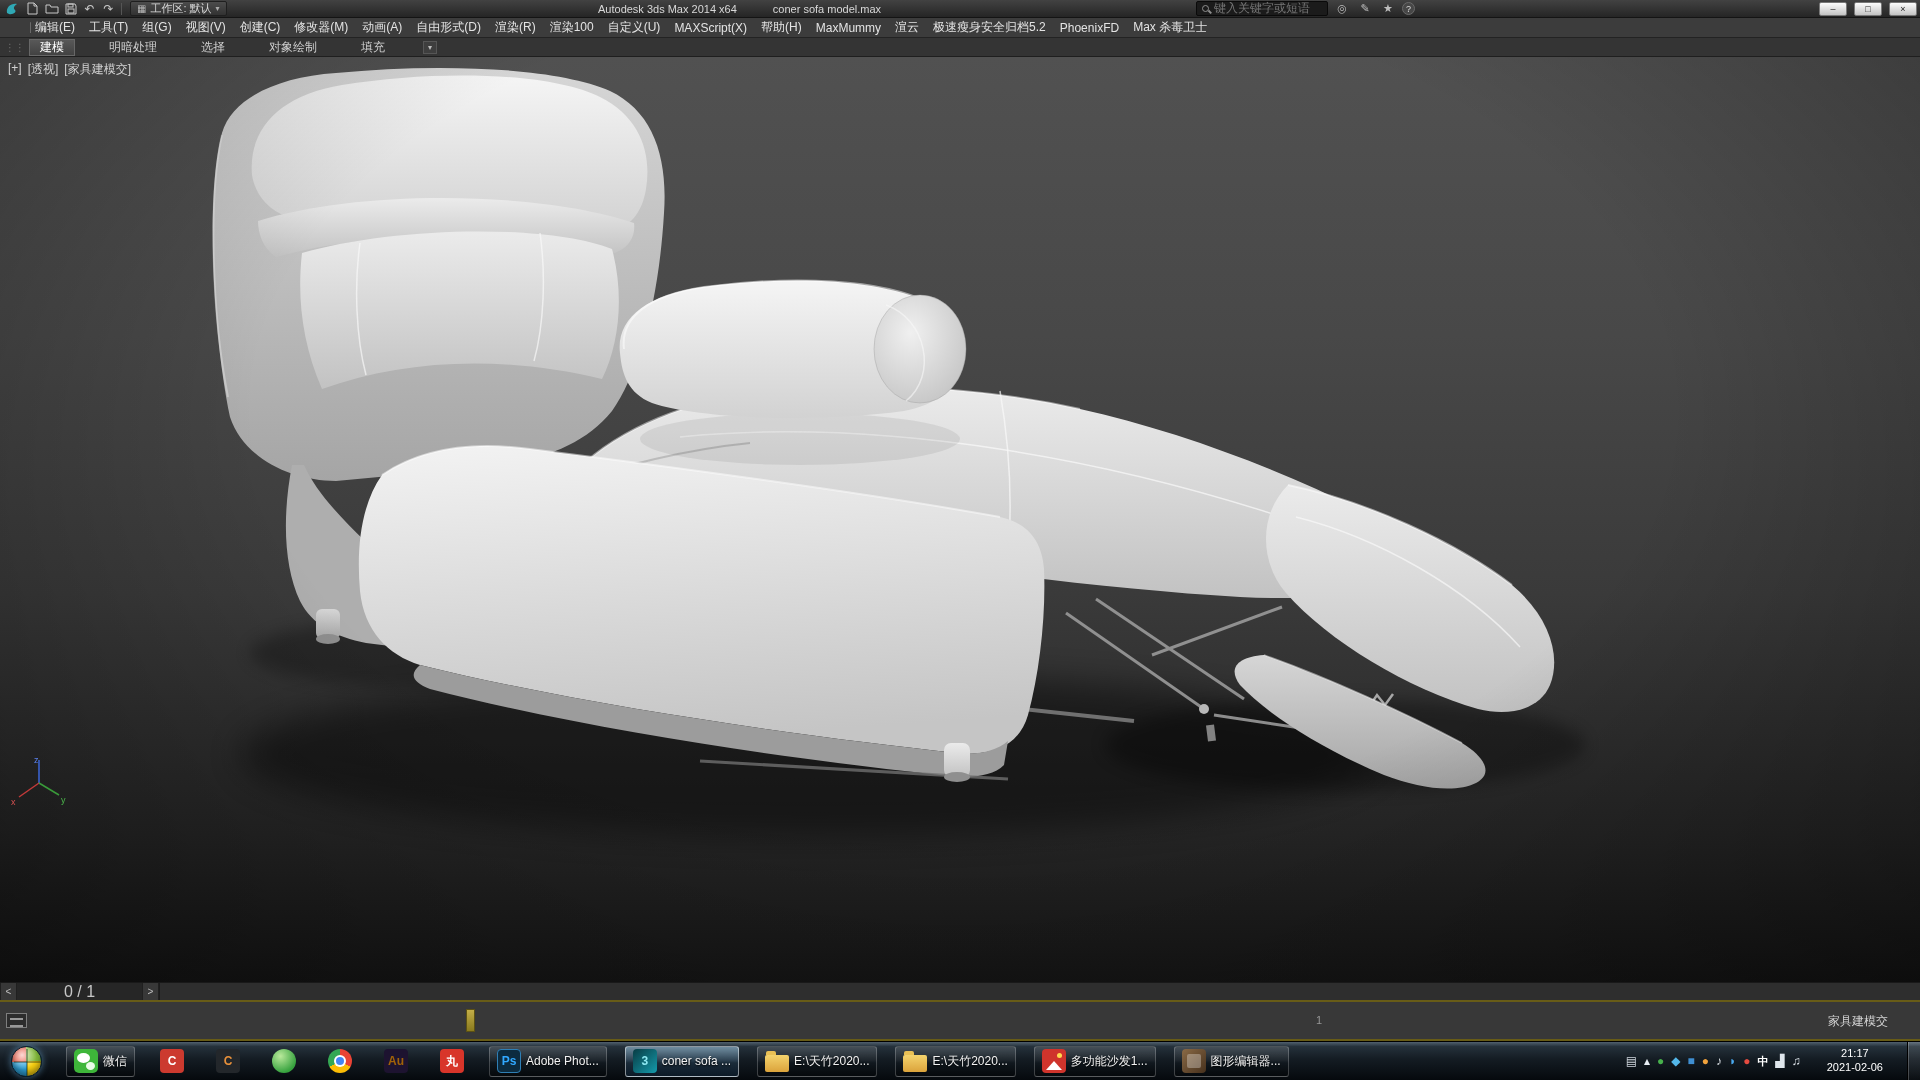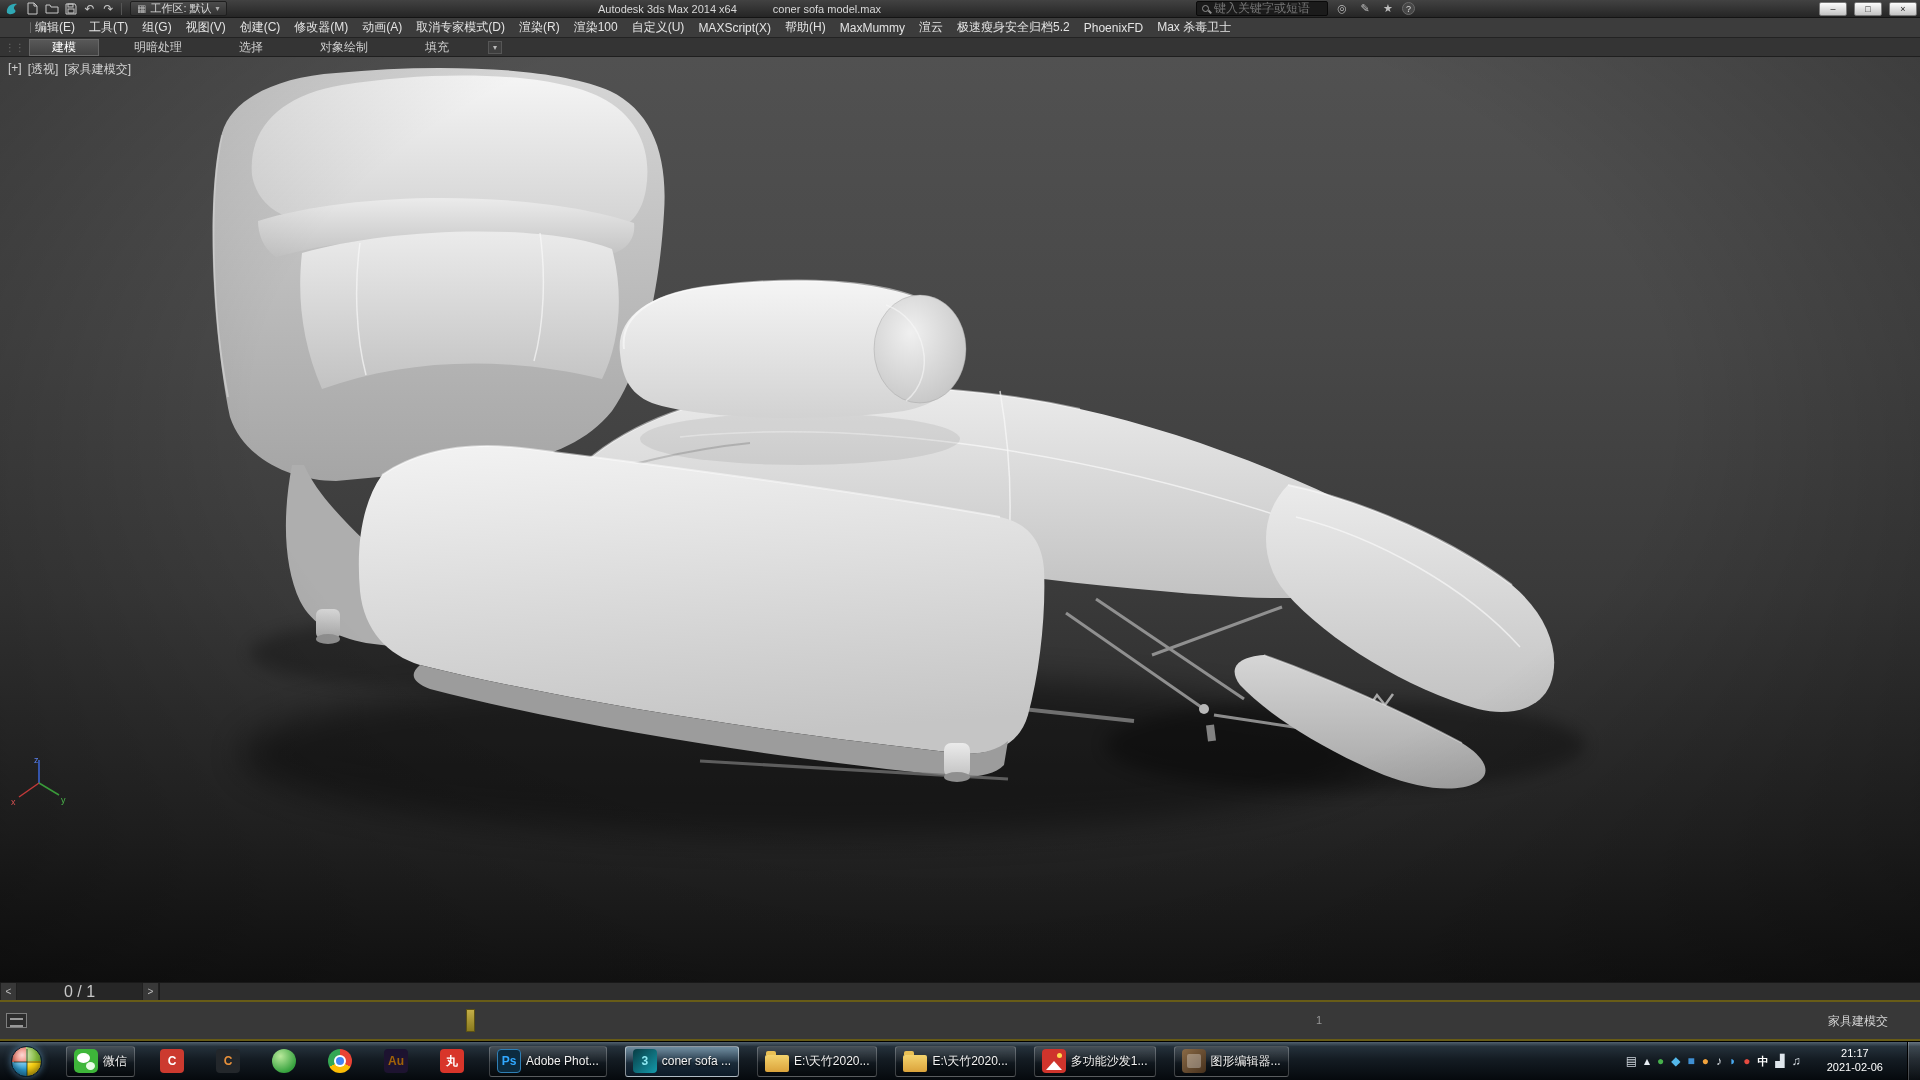--- a/index.html
+++ b/index.html
@@ -35,21 +35,21 @@
   
   .menu-bar { height:20px; background:#3c3c3c; border-bottom:1px solid #232323; display:flex; align-items:center;
     font-size:12px; color:#e3e3e3; padding-left:28px; }
   .menu-grip { position:absolute; left:30px; color:#707070; font-size:9px; }
   .menu-item { padding:0 7px; height:100%; display:flex; align-items:center; white-space:nowrap; }
 
   
   .ribbon { height:19px; background:#343434; border-bottom:1px solid #1f1f1f; display:flex; align-items:center;
     font-size:12px; color:#cfcfcf; padding-left:5px; }
   .grip { color:#6b6b6b; font-size:10px; margin-right:4px; }
-  .ribbon-tab { padding:0 22px; height:17px; display:flex; align-items:center; margin-right:13px; white-space:nowrap; }
+  .ribbon-tab { padding:0 10px; height:17px; display:flex; align-items:center; margin-right:24px; white-space:nowrap; }
   .ribbon-tab.active { background:linear-gradient(#585858,#424242); border:1px solid #676767; color:#fff; }
   .ribbon-caret { margin-left:4px; color:#bbb; font-size:8px; background:#3e3e3e; border:1px solid #565656;
     padding:0 4px; height:13px; display:flex; align-items:center; gap:2px; }
 
   
   .viewport { position:relative; height:925px; overflow:hidden;
     background:linear-gradient(180deg,#515151 0%,#484848 30%,#3a3a3a 58%,#252525 84%,#151515 100%); }
   .viewport::after { content:""; position:absolute; inset:0; z-index:2; pointer-events:none;
     background:radial-gradient(ellipse at 50% 38%, rgba(0,0,0,0) 52%, rgba(0,0,0,0.38) 100%); }
   .vp-label { position:absolute; left:8px; top:4px; display:flex; gap:6px; font-size:12px; color:#d2d2d2; z-index:3; }
@@ -186,21 +186,21 @@
 
   <div class="menu-bar">
     <span class="menu-grip">▏</span>
     <span class="menu-item">编辑(E)</span>
     <span class="menu-item">工具(T)</span>
     <span class="menu-item">组(G)</span>
     <span class="menu-item">视图(V)</span>
     <span class="menu-item">创建(C)</span>
     <span class="menu-item">修改器(M)</span>
     <span class="menu-item">动画(A)</span>
-    <span class="menu-item">取消专家模式(D)</span>
+    <span class="menu-item">自由形式(D)</span>
     <span class="menu-item">渲染(R)</span>
     <span class="menu-item">渲染100</span>
     <span class="menu-item">自定义(U)</span>
     <span class="menu-item">MAXScript(X)</span>
     <span class="menu-item">帮助(H)</span>
     <span class="menu-item">MaxMummy</span>
     <span class="menu-item">渲云</span>
     <span class="menu-item">极速瘦身安全归档5.2</span>
     <span class="menu-item">PhoenixFD</span>
     <span class="menu-item">Max 杀毒卫士</span>

